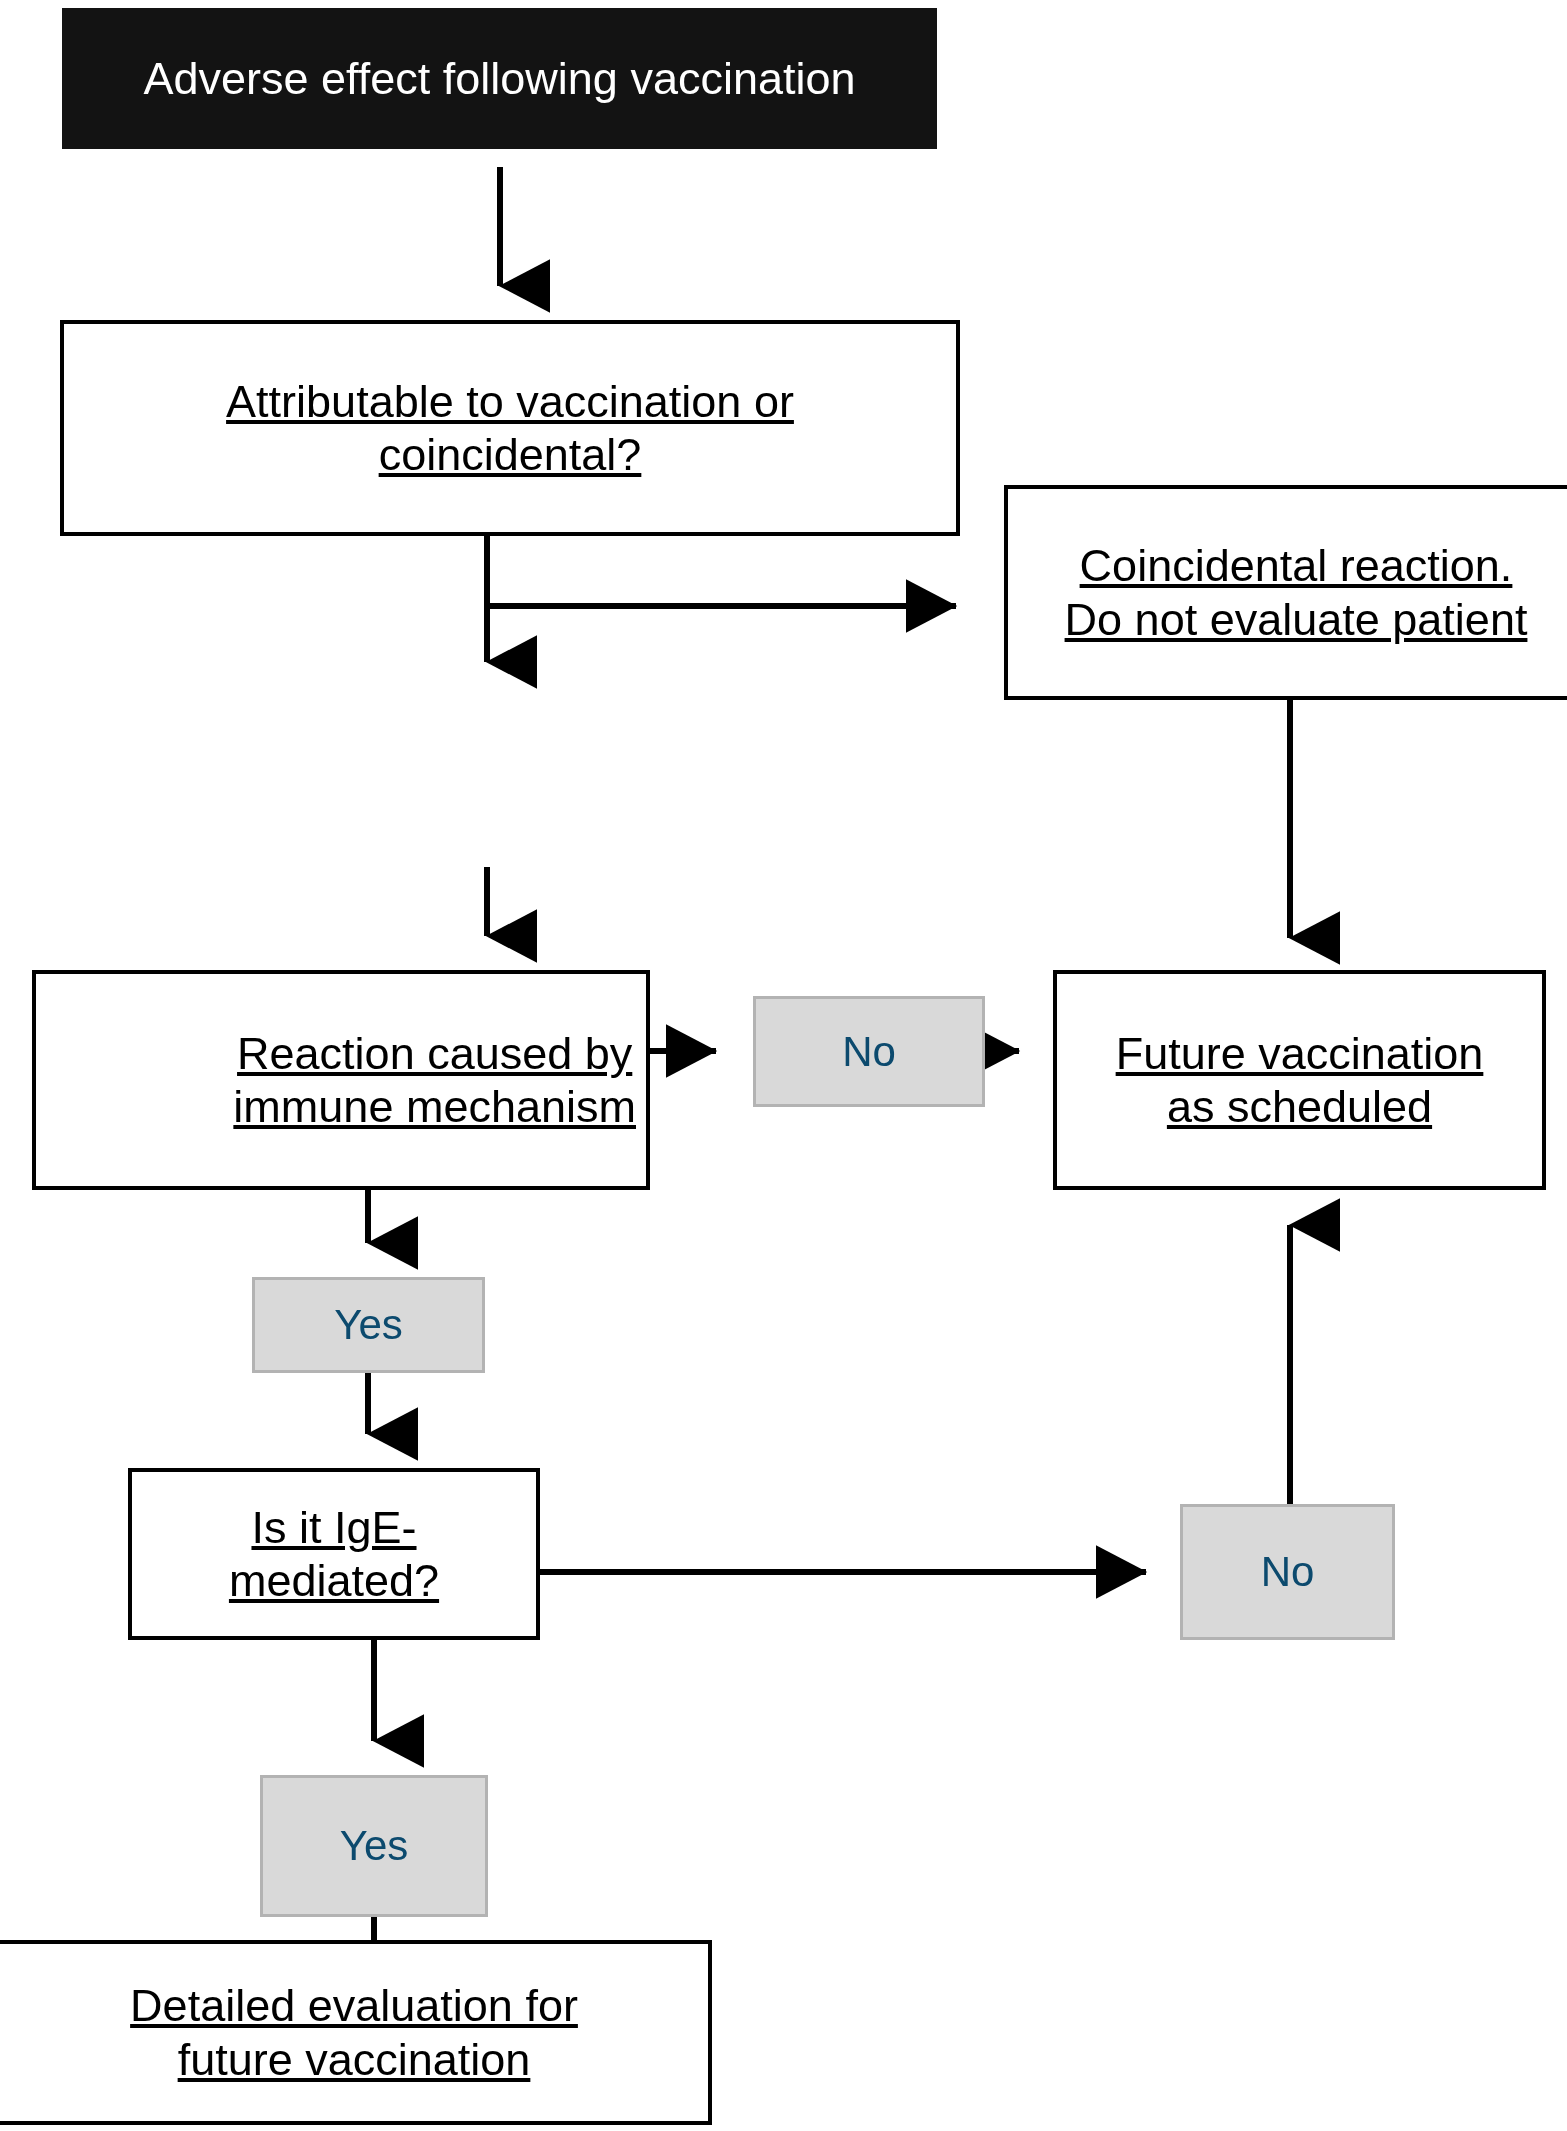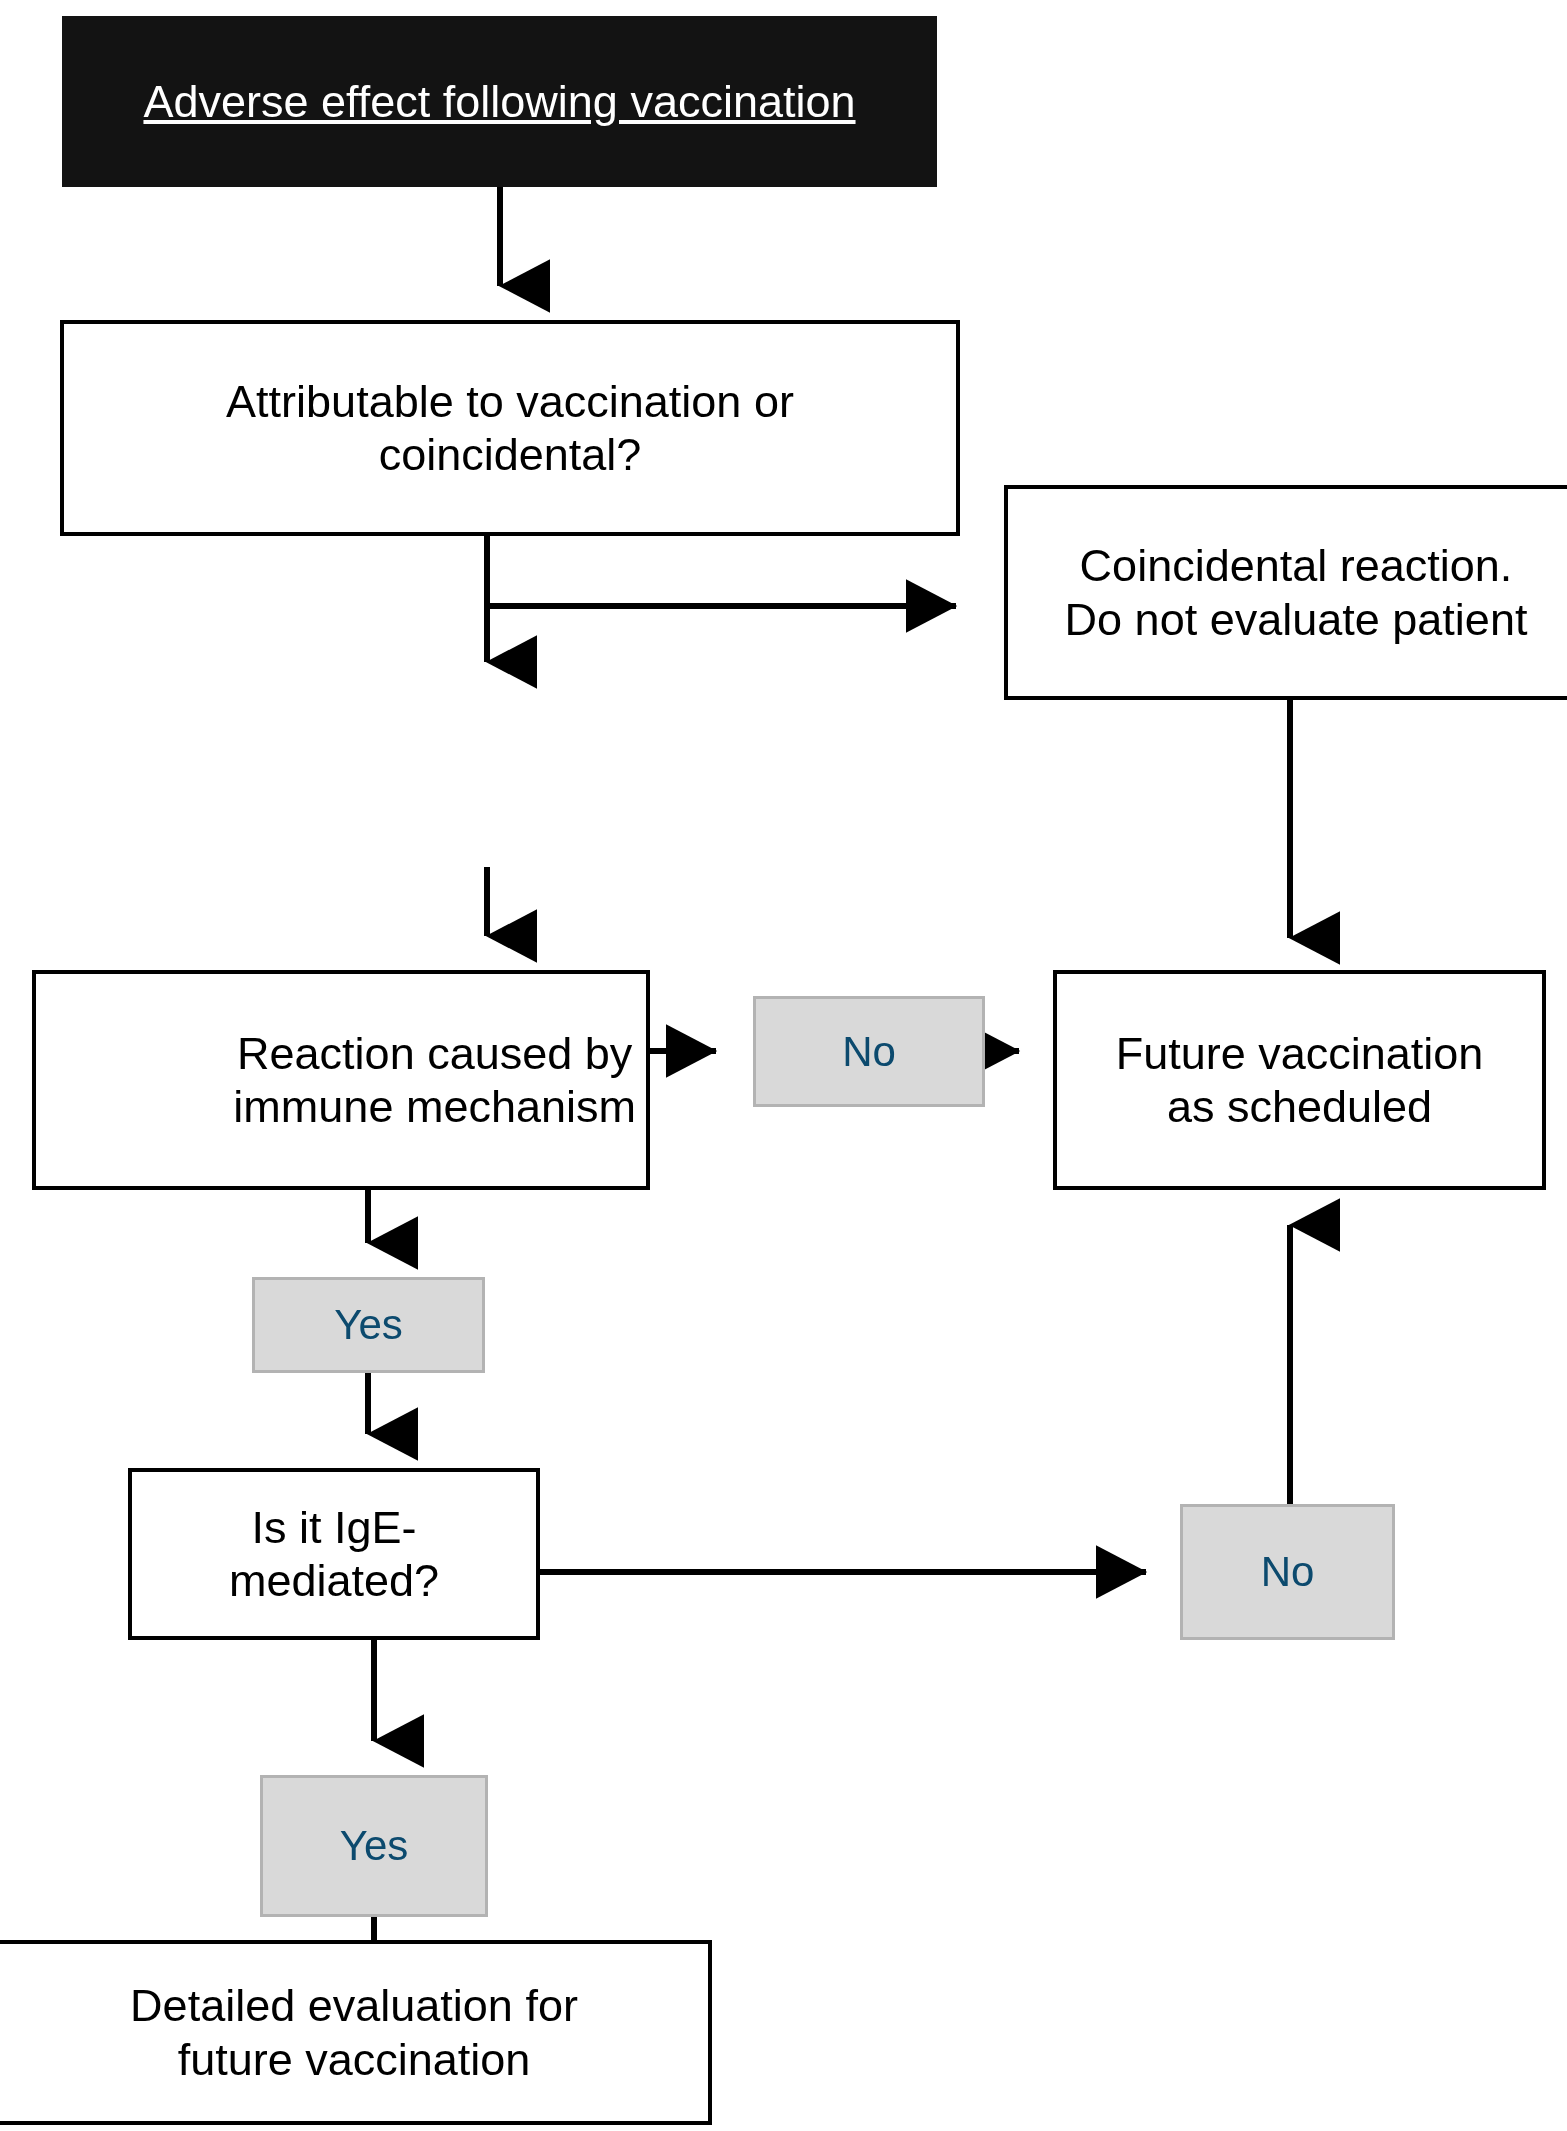--- a/index.html
+++ b/index.html
@@ -44,20 +44,21 @@
     background: #131313;
     color: #ffffff;
     border: none;
     font-size: 45px;
   }
   .node.process {
     background: #ffffff;
     color: #000000;
     border: 4px solid #000000;
     font-size: 45px;
+    text-decoration: underline;
   }
   .node.decision-tag {
     background: #d9d9d9;
     color: #0c4a6e;
     border: 3px solid #b3b3b3;
     font-size: 42px;
   }
 </style>
 </head>
 <body>
@@ -130,21 +131,21 @@
       <path d="M374,1906 L374,1906" stroke="#000000" stroke-width="6" fill="none"></path>
       <path d="M374,1917 L374,1909" stroke="#000000" stroke-width="6" fill="none"></path>
       <path d="M374,1917 L374,1908" stroke="#000000" stroke-width="6" fill="none"></path>
       <path d="M374,1917 L374,1907" stroke="#000000" stroke-width="6" fill="none"></path>
       <path d="M374,1917 L374,1906 Z" stroke="#000000" stroke-width="6" fill="none"></path>
       <path d="M374,1917 L374,1905" stroke="#000000" stroke-width="6" fill="none"></path>
       <path d="M374,1917 L374,2032" stroke="#000000" stroke-width="6" fill="none" marker-end="url(#arrowdown)" transform="translate(0,-1)"></path>
     </g>
   </svg>
 
-  <div class="node terminal" style="left:62px; top:16px; width:875px; height:171px;text-decoration:underline;">
+  <div class="node terminal" style="left:62px; top:8px; width:875px; height:141px;">
     <span class="label">Adverse effect following vaccination</span>
   </div>
 
   <div class="node process" style="left:60px; top:320px; width:900px; height:216px;">
     <span class="label">Attributable to vaccination or
 coincidental?</span>
   </div>
 
   <div class="node process" style="left:996px; top:485px; width:584px; height:215px;margin-left:8px;">
     <span class="label">Coincidental reaction.

